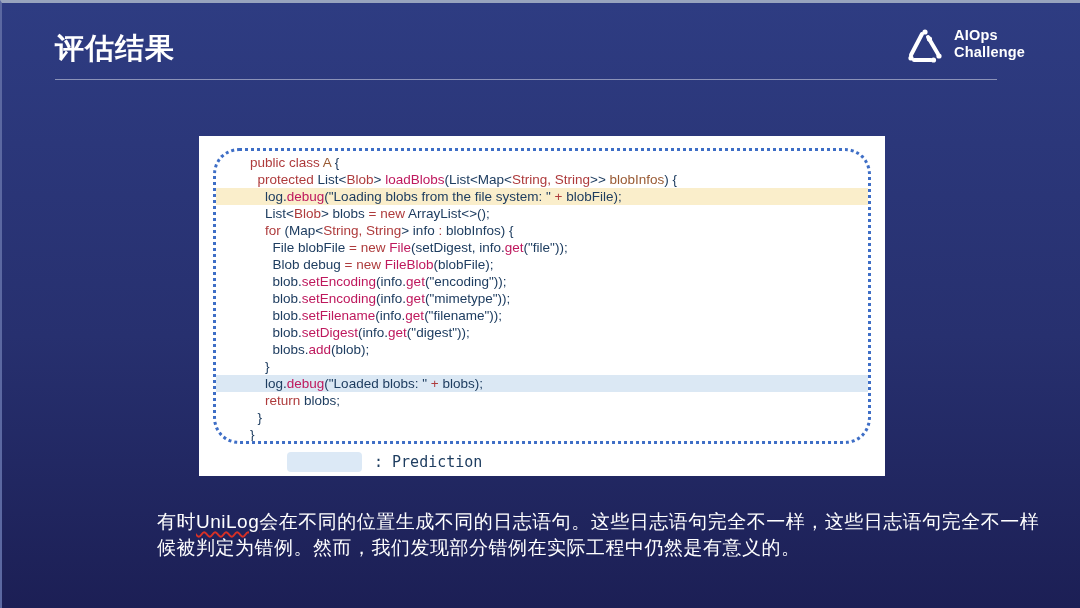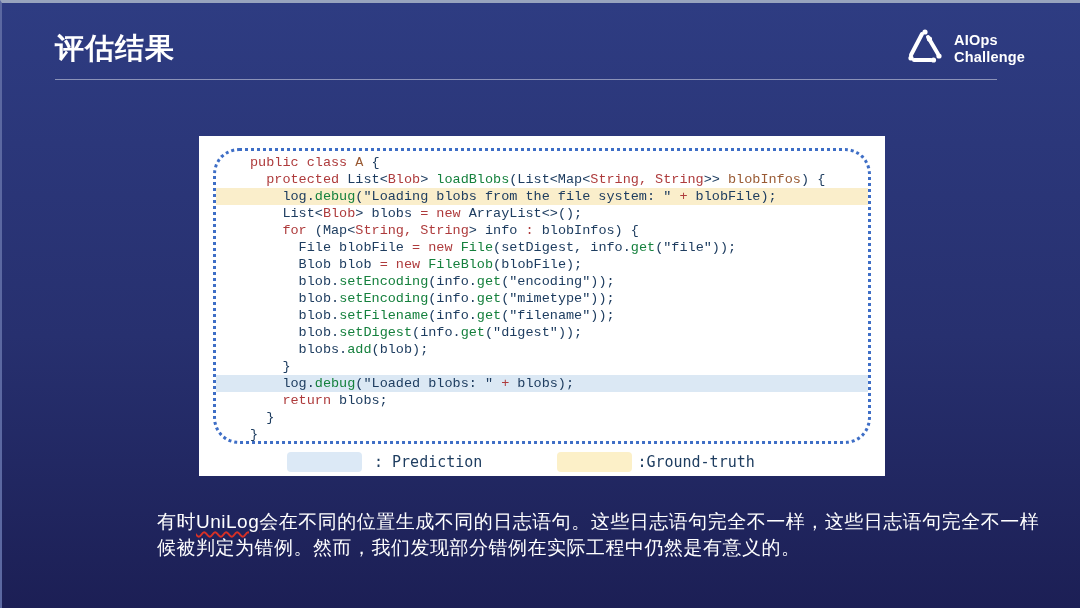--- a/index.html
+++ b/index.html
@@ -17,46 +17,46 @@
   .slide-title{
     position:absolute;left:53px;top:26px;
     color:#ffffff;font-size:29px;font-weight:bold;letter-spacing:1px;
   }
   .title-rule{
     position:absolute;left:53px;top:76px;width:942px;height:1px;
     background:rgba(255,255,255,0.45);
   }
   .logo{
     position:absolute;left:903px;top:24px;
-    display:flex;align-items:center;gap:9px;color:#ffffff;
+    display:flex;gap:9px;color:#ffffff;
   }
   .logo-text{font-size:14.5px;font-weight:bold;line-height:17px;letter-spacing:.2px;}
   
   .code-panel{
     position:absolute;left:197px;top:133px;width:686px;height:340px;
     background:#ffffff;box-sizing:border-box;
   }
   .dotted-box{
     position:absolute;left:14px;top:12px;width:658px;height:296px;
     box-sizing:border-box;
     border:3px dotted #3e6ec6;border-radius:26px;
     overflow:hidden;
     padding-top:3px;
   }
   .code-line{
     white-space:pre;
-    font-family:Liberation Mono, monospace;
+    font-family:Liberation Sans, sans-serif;
     font-size:13.5px;line-height:17px;height:17px;
     padding-left:34px;color:#1e3d60;
   }
   .hl-yellow{background:#faeecb;}
   .hl-blue{background:#dbe8f4;}
   .tok-d{color:#1e3d60;}
   .tok-k{color:#ae3b3c;}
-  .tok-m{color:#15803d;}
+  .tok-m{color:#be185d;}
   .tok-b{color:#995a33;}
   .legend-row{
     position:absolute;left:0;top:316px;width:100%;
     display:flex;align-items:center;
     padding-left:88px;box-sizing:border-box;
     font-family:"DejaVu Sans Mono","Liberation Mono",monospace;
     font-size:15px;color:#1e3d60;
   }
   .legend-item{display:flex;align-items:center;}
   .legend-item+.legend-item{margin-left:75px;}
@@ -107,42 +107,38 @@
   </div>
 
   <div class="code-panel">
     <div class="dotted-box">
         <div class="code-line"><span class="tok-k">public class </span><span class="tok-b">A</span><span class="tok-d"> {</span></div>
         <div class="code-line"><span class="tok-d">  </span><span class="tok-k">protected</span><span class="tok-d"> List&lt;</span><span class="tok-k">Blob</span><span class="tok-d">&gt; </span><span class="tok-m">loadBlobs</span><span class="tok-d">(List&lt;Map&lt;</span><span class="tok-k">String, String</span><span class="tok-d">&gt;&gt; </span><span class="tok-b">blobInfos</span><span class="tok-d">) {</span></div>
         <div class="code-line hl-yellow"><span class="tok-d">    log.</span><span class="tok-m">debug</span><span class="tok-d">("Loading blobs from the file system: " </span><span class="tok-k">+</span><span class="tok-d"> blobFile);</span></div>
         <div class="code-line"><span class="tok-d">    List&lt;</span><span class="tok-k">Blob</span><span class="tok-d">&gt; blobs </span><span class="tok-k">=</span><span class="tok-d"> </span><span class="tok-k">new</span><span class="tok-d"> ArrayList&lt;&gt;();</span></div>
         <div class="code-line"><span class="tok-d">    </span><span class="tok-k">for</span><span class="tok-d"> (Map&lt;</span><span class="tok-k">String, String</span><span class="tok-d">&gt; info </span><span class="tok-k">:</span><span class="tok-d"> blobInfos) {</span></div>
         <div class="code-line"><span class="tok-d">      File blobFile </span><span class="tok-k">=</span><span class="tok-d"> </span><span class="tok-k">new</span><span class="tok-d"> </span><span class="tok-m">File</span><span class="tok-d">(setDigest, info.</span><span class="tok-m">get</span><span class="tok-d">("file"));</span></div>
-        <div class="code-line"><span class="tok-d">      Blob blob </span><span class="tok-k">=</span><span class="tok-d"> </span><span class="tok-k">new</span><span class="tok-d"> </span><span class="tok-m">FileBlob</span><span class="tok-d">(blobFile);</span></div>
+        <div class="code-line"><span class="tok-d">      Blob debug </span><span class="tok-k">=</span><span class="tok-d"> </span><span class="tok-k">new</span><span class="tok-d"> </span><span class="tok-m">FileBlob</span><span class="tok-d">(blobFile);</span></div>
         <div class="code-line"><span class="tok-d">      blob.</span><span class="tok-m">setEncoding</span><span class="tok-d">(info.</span><span class="tok-m">get</span><span class="tok-d">("encoding"));</span></div>
         <div class="code-line"><span class="tok-d">      blob.</span><span class="tok-m">setEncoding</span><span class="tok-d">(info.</span><span class="tok-m">get</span><span class="tok-d">("mimetype"));</span></div>
         <div class="code-line"><span class="tok-d">      blob.</span><span class="tok-m">setFilename</span><span class="tok-d">(info.</span><span class="tok-m">get</span><span class="tok-d">("filename"));</span></div>
         <div class="code-line"><span class="tok-d">      blob.</span><span class="tok-m">setDigest</span><span class="tok-d">(info.</span><span class="tok-m">get</span><span class="tok-d">("digest"));</span></div>
         <div class="code-line"><span class="tok-d">      blobs.</span><span class="tok-m">add</span><span class="tok-d">(blob);</span></div>
         <div class="code-line"><span class="tok-d">    }</span></div>
         <div class="code-line hl-blue"><span class="tok-d">    log.</span><span class="tok-m">debug</span><span class="tok-d">("Loaded blobs: " </span><span class="tok-k">+</span><span class="tok-d"> blobs);</span></div>
         <div class="code-line"><span class="tok-d">    </span><span class="tok-k">return</span><span class="tok-d"> blobs;</span></div>
         <div class="code-line"><span class="tok-d">  }</span></div>
         <div class="code-line"><span class="tok-d">}</span></div>
       </div>
 
     <div class="legend-row">
       <div class="legend-item">
         <span class="swatch swatch-prediction" style="background: rgb(220, 233, 246);"></span>
         <span>: Prediction</span>
       </div>
-      <div class="legend-item">
-        <span class="swatch swatch-groundtruth" style="background: rgb(252, 240, 200);"></span>
-        <span>:Ground-truth</span>
-      </div>
     </div>
   </div>
 
   <div class="caption">
     <div><span>有时</span><span class="spellcheck">UniLog</span><span>会在不同的位置生成不同的日志语句。这些日志语句完全不一样，这些日志语句完全不一样</span></div>
     <div>候被判定为错例。然而，我们发现部分错例在实际工程中仍然是有意义的。</div>
   </div>
 
 </div>
 

